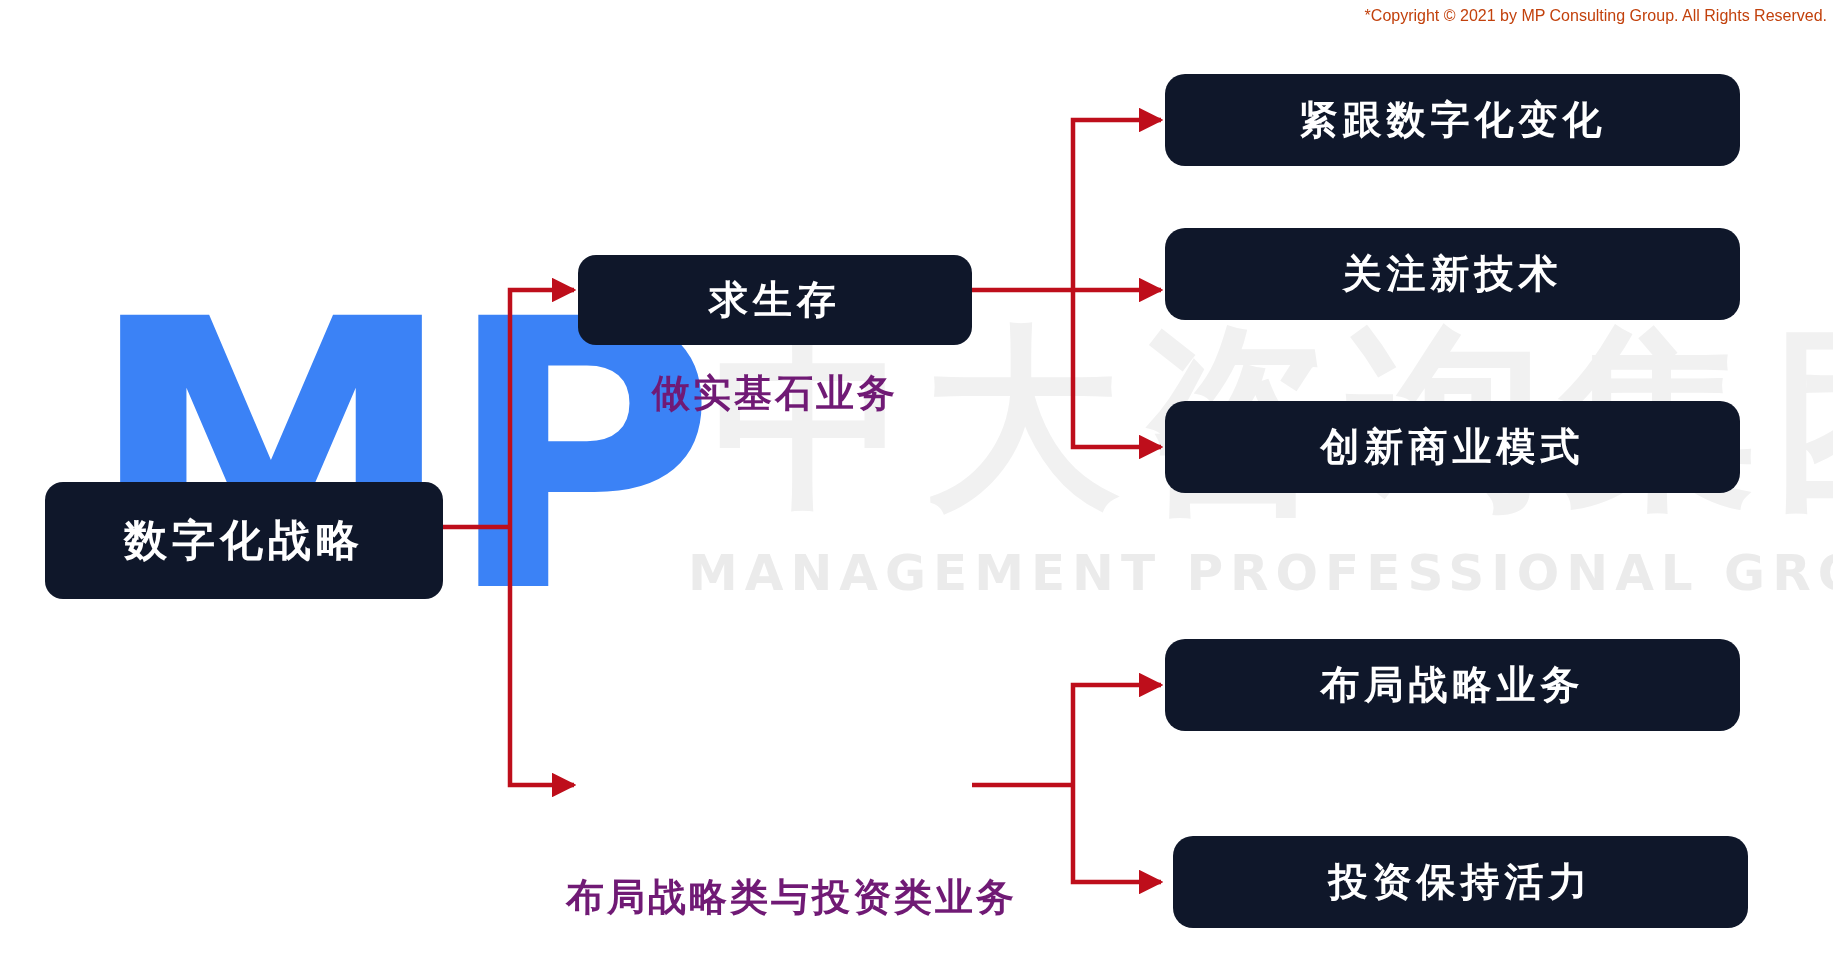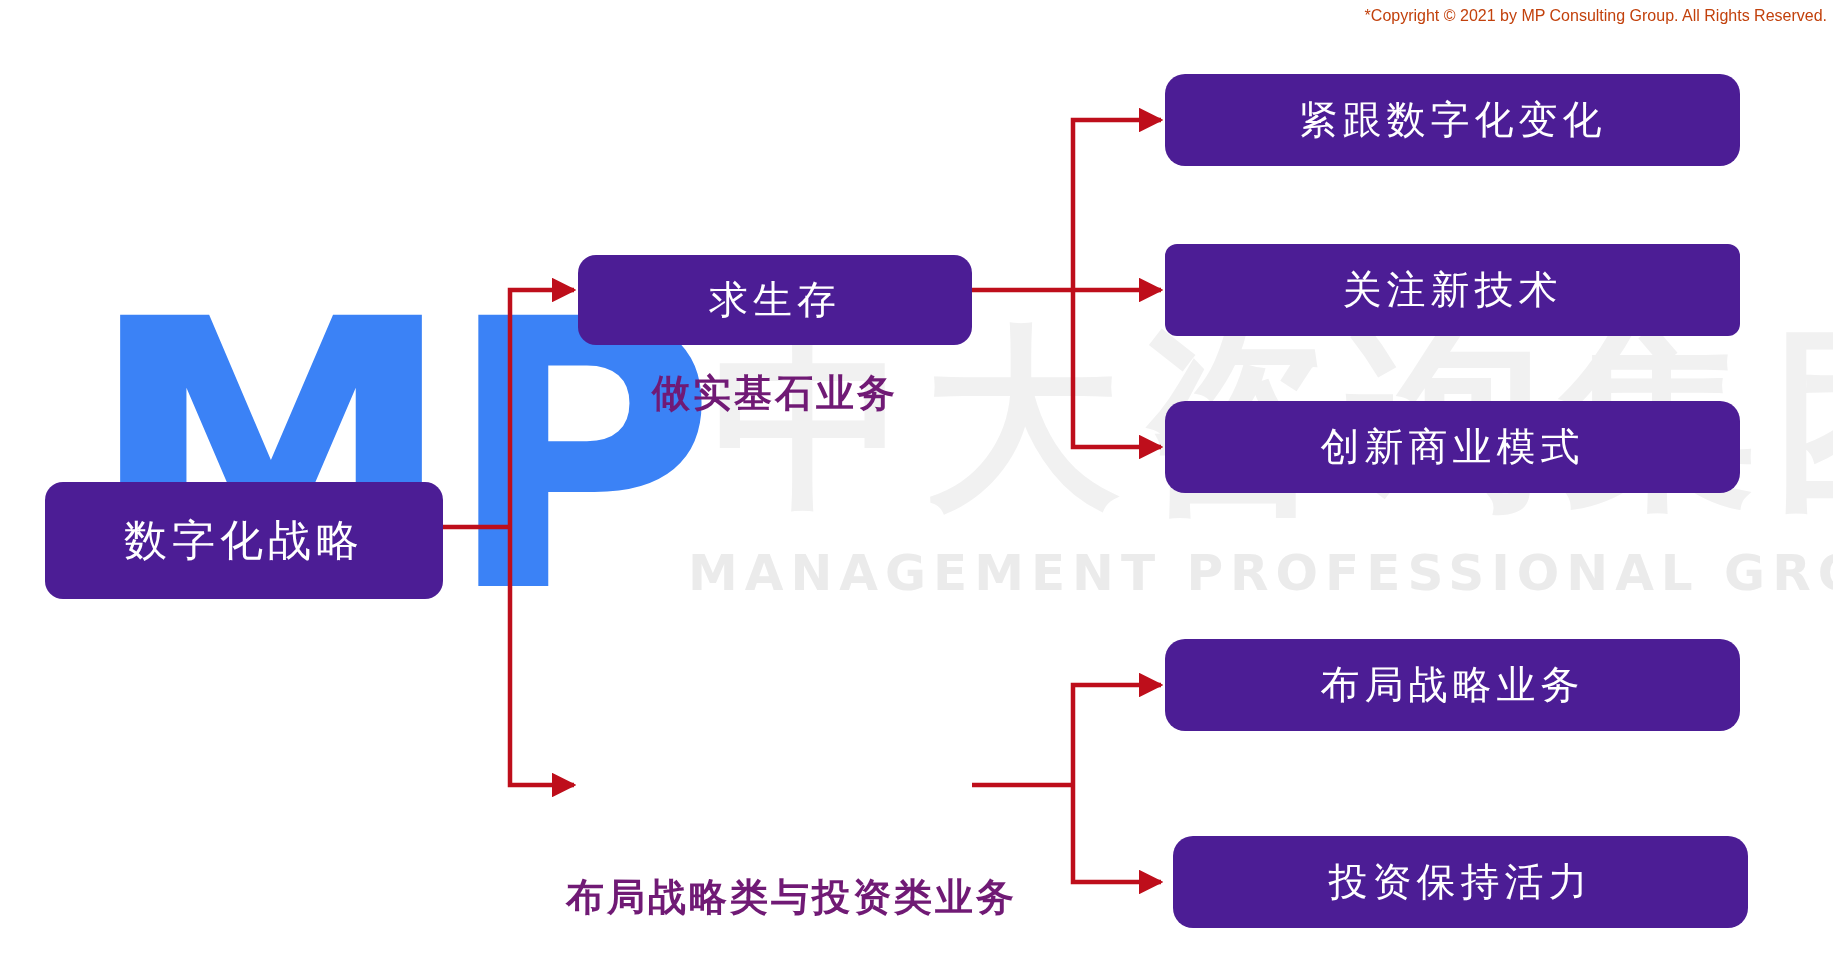--- a/index.html
+++ b/index.html
@@ -32,32 +32,32 @@
     font-size:16px; color:#c2410c; font-weight:400;
     font-family:"Liberation Sans","DejaVu Sans",sans-serif;
   }
 
   
   .wires { position:absolute; left:0; top:0; z-index:1; }
 
   
   .node {
     position:absolute; z-index:2;
-    background:#4c1d95; border-radius:18px;
-    color:#ffffff; font-weight:400; letter-spacing:5px;
+    background:#0f172a; border-radius:18px;
+    color:#ffffff; font-weight:700; letter-spacing:5px;
     display:flex; align-items:center; justify-content:center;
     text-align:center;
   }
   .node-root  { left:45px;  top:482px; width:398px; height:117px; font-size:43px; }
   .node-mid   { left:578px; width:394px; height:90px; font-size:39px;margin-top:10px; }
   .node-b1    { top:245px; }
   .node-b2    { top:740px; }
   .node-child { left:1165px; width:575px; height:92px; border-radius:20px; font-size:39px; }
   .node-c1 { top:74px;  }
-  .node-c2 { top:244px;border-radius:12px; }
+  .node-c2 { top:228px; }
   .node-c3 { top:401px; }
   .node-c4 { top:639px; }
   .node-c5 { top:836px;margin-left:8px; }
 
   
   .note {
     position:absolute; z-index:2; color:#701a75; font-weight:700;
     font-size:38px; letter-spacing:3px; text-align:center; white-space:nowrap;
   }
   .note-1 { left:578px; width:394px; top:368px; }

